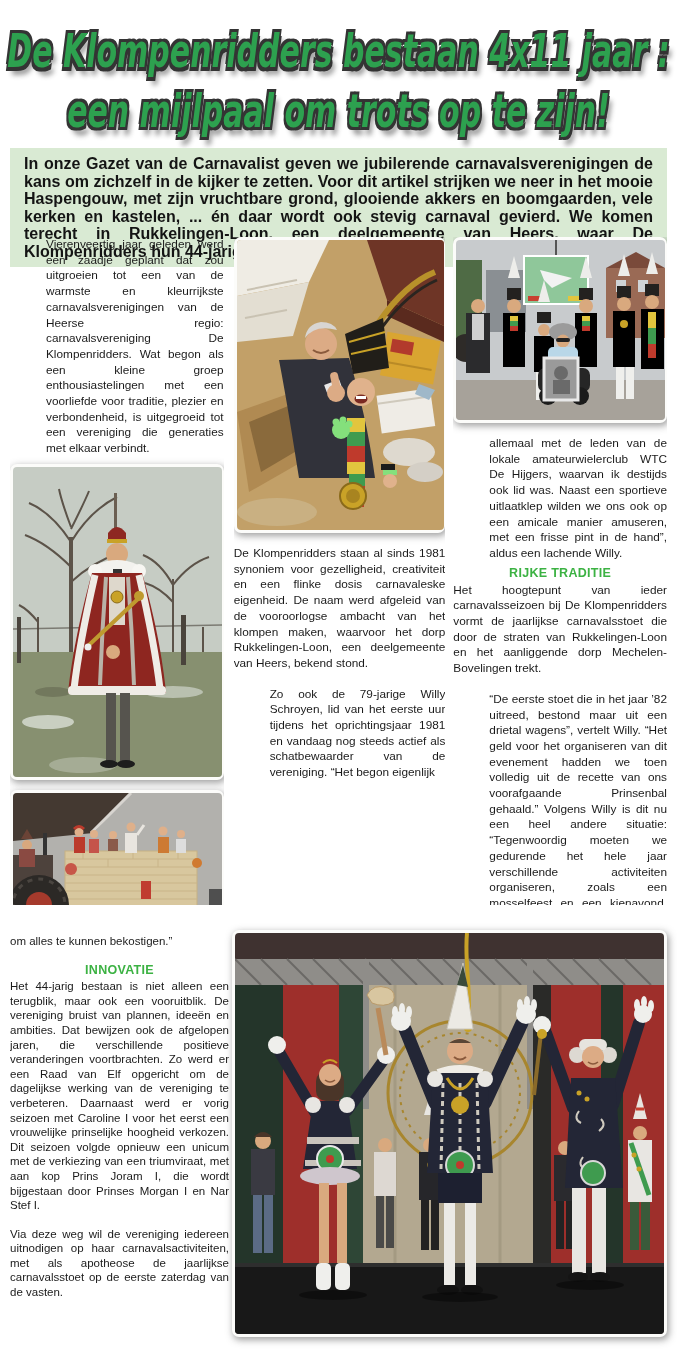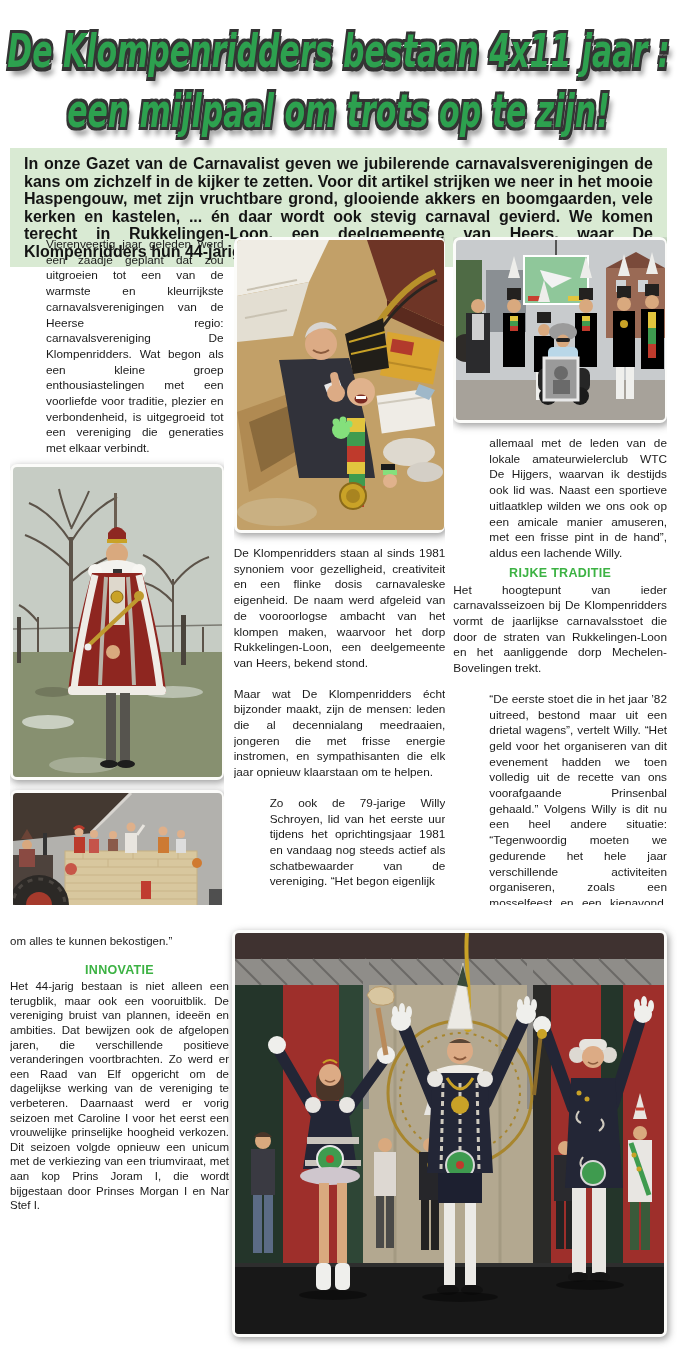--- a/index.html
+++ b/index.html
@@ -229,21 +229,20 @@
             <rect x="144" y="224" width="14" height="6" fill="#1b1b1b"></rect>
             <rect x="146" y="230" width="14" height="5" fill="#84e07c"></rect>
             <circle cx="153" cy="241" r="7" fill="#e0b28c"></circle>
             <circle cx="116" cy="256" r="13" fill="#c9a227" stroke="#8a6a1a" stroke-width="2"></circle>
             <circle cx="116" cy="256" r="7" fill="#a88420"></circle>
           </g>
         </svg>
       </figure>
       <div class="body-text">
         <p>De Klompenridders staan al sinds 1981 synoniem voor gezelligheid, creativiteit en een flinke dosis carnavaleske eigenheid. De naam werd afgeleid van de vooroorlogse ambacht van het klompen maken, waarvoor het dorp Rukkelingen-Loon, een deelgemeente van Heers, bekend stond.</p>
-        <p>Maar wat De Klompenridders écht bijzonder maakt, zijn de mensen: leden die al decennialang meedraaien, jongeren die met frisse energie instromen, en sympathisanten die elk jaar opnieuw klaarstaan om te helpen.</p>
         <p>Zo ook de 79-jarige Willy Schroyen, lid van het eerste uur tijdens het oprichtingsjaar 1981 en vandaag nog steeds actief als schatbewaarder van de vereniging. “Het begon eigenlijk</p>
       </div>
     </div>
 
     <div class="col col3">
       <figure class="photo ph-gap-bottom" aria-label="Groepsfoto van gekostumeerde Klompenridders met pluimhoeden en sjaals rond een dame in lichtblauw op een scootmobiel met ingelijst portret">
         <svg width="209" height="180" viewBox="0 0 209 180">
           <rect width="209" height="180" fill="#c8cbcd"></rect>
           <rect x="0" y="20" width="26" height="90" fill="#4f6b45"></rect>
           <circle cx="10" cy="108" r="14" fill="#2e2b28"></circle>
@@ -320,20 +319,21 @@
         <p>“De eerste stoet die in het jaar ’82 uitreed, bestond maar uit een drietal wagens”, vertelt Willy. “Het geld voor het organiseren van dit evenement hadden we toen volledig uit de recette van ons voorafgaande Prinsenbal gehaald.” Volgens Willy is dit nu een heel andere situatie: “Tegenwoordig moeten we gedurende het hele jaar verschillende activiteiten organiseren, zoals een mosselfeest en een kienavond, maar ook goede sponsorcontacten onderhouden</p>
       </div>
     </div>
   </div>
 
   <div class="bottom">
     <div class="bottom-left">
       <p>om alles te kunnen bekostigen.”</p>
       <p class="h-green">INNOVATIE</p>
       <p>Het 44-jarig bestaan is niet alleen een terugblik, maar ook een vooruitblik. De vereniging bruist van plannen, ideeën en ambities. Dat bewijzen ook de afgelopen jaren, die verschillende positieve veranderingen voortbrachten. Zo werd er een Raad van Elf opgericht om de dagelijkse werking van de vereniging te verbeteren. Daarnaast werd er vorig seizoen met Caroline I voor het eerst een vrouwelijke prinselijke hoogheid verkozen. Dit seizoen volgde opnieuw een unicum met de verkiezing van een triumviraat, met aan kop Prins Joram I, die wordt bijgestaan door Prinses Morgan I en Nar Stef I.</p>
+      <p>Via deze weg wil de vereniging iedereen uitnodigen op haar carnavalsactiviteiten, met als apotheose de jaarlijkse carnavalsstoet op de eerste zaterdag van de vasten.</p>
     </div>
 
     <figure class="photo" style="width:429px;height:401px;" aria-label="Drie juichende hoogheden in donkerblauwe kostuums met witte handschoenen op het podium voor groen-rode gordijnen en het verenigingslogo">
       <svg width="429" height="401" viewBox="0 0 429 401">
         <rect width="429" height="401" fill="#3f3230"></rect>
         <rect x="0" y="26" width="429" height="26" fill="#8f8d89"></rect>
         <g stroke="#6b6966" stroke-width="2">
           <line x1="0" y1="26" x2="26" y2="52"></line>
             <line x1="26" y1="26" x2="52" y2="52"></line>
             <line x1="52" y1="26" x2="78" y2="52"></line>

